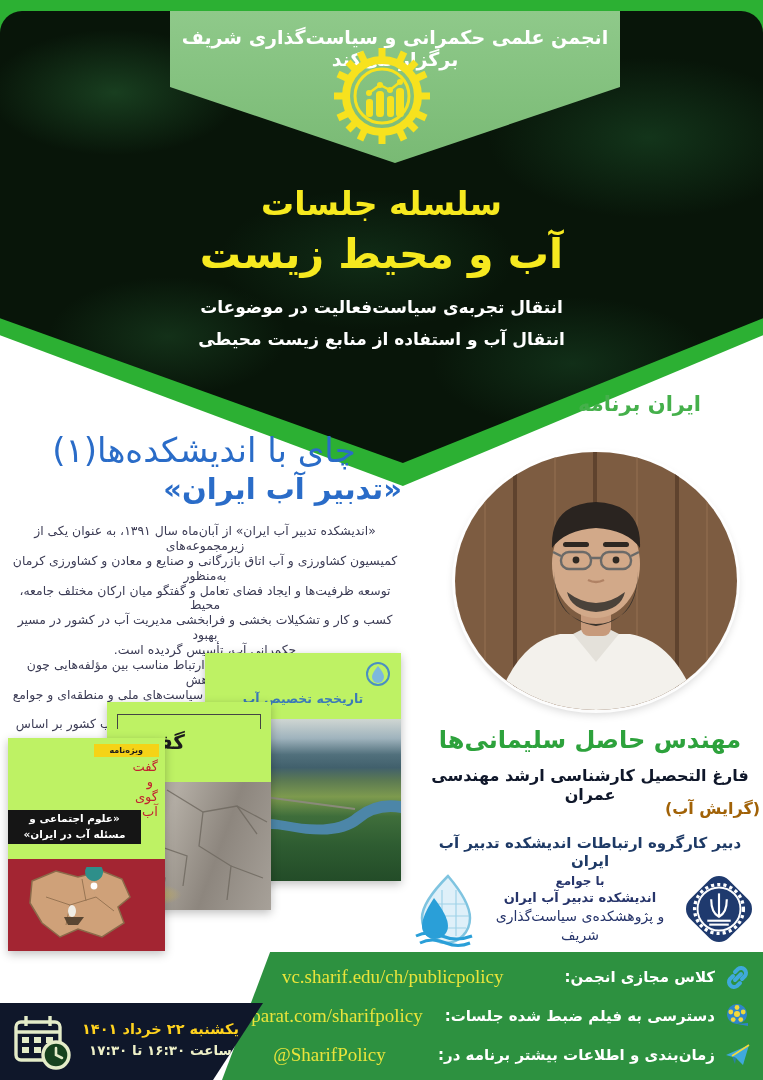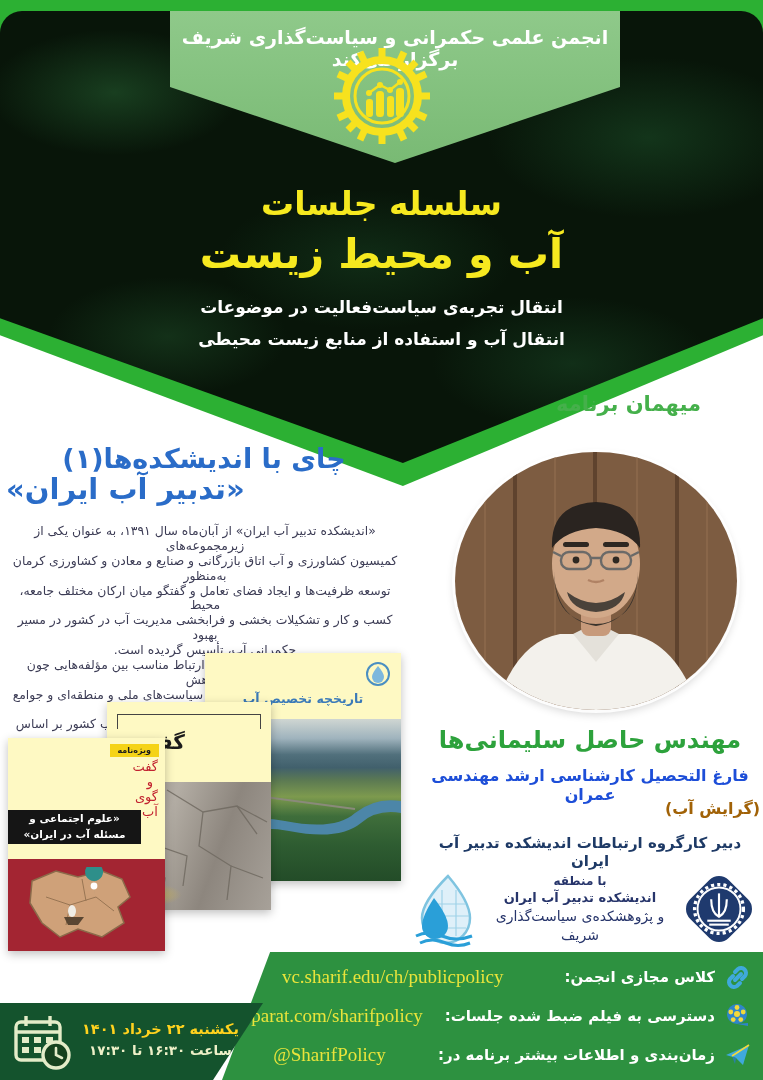--- a/index.html
+++ b/index.html
@@ -31,45 +31,45 @@
     font-size:41px;font-weight:bold;direction:rtl;}
   .subtitle-1{left:0;right:0;top:297px;text-align:center;color:#ffffff;
     font-size:17px;font-weight:bold;direction:rtl;}
   .subtitle-2{left:0;right:0;top:329px;text-align:center;color:#ffffff;
     font-size:17px;font-weight:bold;direction:rtl;}
 
   
   .guest-label{right:62px;top:392px;color:#45b04b;font-size:21px;font-weight:bold;direction:rtl;}
   .photo{left:455px;top:452px;width:282px;height:258px;border-radius:50%;overflow:hidden;
     box-shadow:0 0 0 3px rgba(255,255,255,.9),0 4px 10px rgba(0,0,0,.18);}
-  .session-title-1{left:6px;top:443px;width:396px;text-align:center;color:#2a6cc8;
-    font-size:27px;font-weight:bold;direction:rtl;}
-  .session-title-2{left:6px;top:472px;width:396px;text-align:left;color:#2a6cc8;
+  .session-title-1{left:6px;top:430px;width:396px;text-align:center;color:#2a6cc8;
+    font-size:34px;font-weight:normal;direction:rtl;}
+  .session-title-2{left:6px;top:472px;width:396px;text-align:right;color:#2a6cc8;
     font-size:29px;font-weight:bold;direction:rtl;}
   .about{left:6px;top:524px;width:398px;text-align:center;color:#3c3c55;
     font-size:12.4px;line-height:1.2;direction:rtl;white-space:pre-line;font-weight:500;}
 
   .guest-name{left:420px;top:726px;width:340px;text-align:center;color:#2da23c;
     font-size:24px;font-weight:bold;direction:rtl;}
-  .cred-1{left:420px;top:766px;width:340px;text-align:center;color:#1d4ed8;
+  .cred-1{left:420px;top:766px;width:340px;text-align:center;color:#0f172a;
     font-size:16px;font-weight:bold;direction:rtl;}
   .cred-2{left:420px;top:799px;width:340px;color:#a16207;
     font-size:16px;font-weight:bold;direction:rtl;}
   .cred-3{left:420px;top:834px;width:340px;text-align:center;color:#1e3a66;
     font-size:15px;font-weight:bold;direction:rtl;}
 
   .collab{left:408px;top:866px;width:352px;height:86px;display:flex;align-items:center;
     justify-content:space-between;}
   .collab-text{flex:1;text-align:center;color:#27356b;direction:rtl;line-height:1.35;}
   .collab-l1{font-size:12px;font-weight:bold;}
   .collab-l2{font-size:13px;font-weight:bold;}
   .collab-l3{font-size:14px;font-weight:normal;}
 
   
-  .book{background:#fef9c3;box-shadow:0 3px 9px rgba(0,0,0,.25);}
+  .book{background:#bef264;box-shadow:0 3px 9px rgba(0,0,0,.25);}
   .book-back{left:205px;top:653px;width:196px;height:228px;}
   .bb-logo{position:absolute;right:10px;top:8px;width:26px;height:26px;}
   .bb-title{position:absolute;left:0;right:0;top:38px;text-align:center;color:#3b7ab8;
     font-size:12.5px;font-weight:bold;direction:rtl;}
   .bb-photo{position:absolute;left:0;right:0;bottom:0;height:162px;
     background:linear-gradient(#cfd6d2 0%,#9fb3bd 12%,#51707c 22%,#41606c 30%,
       #5c7a52 38%,#7d9a4e 48%,#3f6e3b 60%,#2e5c31 78%,#234c28 100%);}
   .bb-river{position:absolute;left:0;bottom:28px;width:100%;height:70px;}
   .book-mid{left:107px;top:702px;width:164px;height:208px;}
   .bm-rule{position:absolute;left:10px;right:10px;top:12px;height:14px;
@@ -77,41 +77,41 @@
   .bm-title{position:absolute;right:86px;top:28px;color:#1c1c1c;font-size:20px;
     font-weight:bold;direction:rtl;}
   .bm-photo{position:absolute;left:0;right:0;bottom:0;height:128px;
     background:
       radial-gradient(ellipse 60px 18px at 20% 88%,rgba(220,190,60,.9),transparent 70%),
       radial-gradient(ellipse 34px 12px at 12% 74%,rgba(228,202,72,.85),transparent 70%),
       linear-gradient(110deg,#9a948c 0%,#b3ada4 35%,#8d867e 65%,#a7a199 100%);}
   .bm-crack{position:absolute;left:0;bottom:0;width:100%;height:128px;}
   .book-front{left:8px;top:738px;width:157px;height:213px;}
   .bf-tag{position:absolute;right:6px;top:6px;background:#f5d317;color:#1c1c1c;
-    font-size:8px;font-weight:bold;padding:2px 8px;direction:rtl;}
+    font-size:8px;font-weight:bold;padding:2px 16px;direction:rtl;}
   .bf-vert{position:absolute;right:7px;top:22px;width:16px;color:#c22230;font-size:13px;
     font-weight:normal;line-height:1.15;text-align:center;direction:rtl;}
   .bf-band{position:absolute;left:0;right:24px;top:72px;height:34px;background:#151515;
     color:#fff;font-size:10.5px;font-weight:bold;direction:rtl;text-align:center;
     display:flex;align-items:center;justify-content:center;padding:0 6px;box-sizing:border-box;
     line-height:1.5;}
   .bf-red{position:absolute;left:0;right:0;bottom:0;height:92px;background:#a32532;}
   .bf-map{position:absolute;left:18px;bottom:10px;width:110px;height:74px;}
 
   
   .footer-green{left:0;top:952px;width:763px;height:128px;background:#2d9140;
     clip-path:polygon(35.4% 0,100% 0,100% 100%,29.1% 100%);
     display:flex;flex-direction:column;justify-content:space-around;
     padding:6px 12px 6px 230px;box-sizing:border-box;}
   .f-row{display:flex;flex-direction:row-reverse;align-items:center;gap:9px;direction:ltr;}
   .f-icon{width:27px;height:27px;flex:0 0 auto;}
   .f-label{color:#ffffff;font-size:15px;font-weight:bold;direction:rtl;white-space:nowrap;}
   .f-link{flex:1;text-align:center;color:#e9e43b;font-size:19px;
     font-family:"Liberation Serif",serif;}
-  .footer-dark{left:0;top:1003px;width:263px;height:77px;background:#14532d;
+  .footer-dark{left:0;top:1003px;width:263px;height:77px;background:#0f172a;
     clip-path:polygon(0 0,100% 0,81% 100%,0 100%);
     display:flex;align-items:center;gap:8px;padding:0 0 0 12px;box-sizing:border-box;}
   .cal-wrap{width:62px;height:58px;flex:0 0 auto;}
   .when{direction:rtl;text-align:center;line-height:1.55;padding-bottom:4px;}
   .when-date{color:#ffd21e;font-size:14.5px;font-weight:bold;white-space:nowrap;}
   .when-time{color:#eef0c8;font-size:13.5px;font-weight:bold;white-space:nowrap;}
 </style>
 </head>
 <body>
 
@@ -159,21 +159,21 @@
         </g>
         <polyline points="39,49 50,41 60,46 70,38" stroke-width="2.4"></polyline>
       </g>
     </svg>
   </div>
   <div class="abs main-title-1">سلسله جلسات</div>
   <div class="abs main-title-2">آب و محیط زیست</div>
   <div class="abs subtitle-1">انتقال تجربه‌ی سیاست‌فعالیت در موضوعات</div>
   <div class="abs subtitle-2">انتقال آب و استفاده از منابع زیست محیطی</div>
 
-  <div class="abs guest-label">میهمان برنامه</div>
+  <div class="abs guest-label">ایران برنامه</div>
   <div class="abs photo">
     <svg viewBox="0 0 282 258" width="282" height="258">
       <rect width="282" height="258" fill="#7d5c41"></rect>
       <g stroke="#5f432e" stroke-width="4">
         <line x1="60" y1="0" x2="60" y2="258"></line>
           <line x1="140" y1="0" x2="140" y2="258"></line>
         <line x1="222" y1="0" x2="222" y2="258"></line>
       </g>
       <g stroke="#8f6c4d" stroke-width="2" opacity=".7">
         <line x1="30" y1="0" x2="30" y2="258"></line>
@@ -294,21 +294,21 @@
           <line x1="48" y1="20" x2="48" y2="66"></line>
         </g>
         <path d="M26 28 Q40 46 40 56 A13 13 0 0 1 14 56 Q14 46 26 28 Z" fill="#2a9fd8"></path>
         <g stroke="#2a9fd8" stroke-width="3" fill="none">
           <path d="M8 66 Q20 60 34 66 Q48 72 64 66"></path>
           <path d="M12 73 Q24 67 38 73 Q50 78 62 73"></path>
         </g>
       </svg>
     </div>
     <div class="collab-text">
-      <div class="collab-l1">با منطقه</div>
+      <div class="collab-l1">با جوامع</div>
       <div class="collab-l2">اندیشکده تدبیر آب ایران</div>
       <div class="collab-l3">و پژوهشکده‌ی سیاست‌گذاری شریف</div>
     </div>
     <div class="cal-wrap" style="width:82px;height:84px;">
       <svg viewBox="0 0 84 84" width="82" height="84">
         <rect x="14" y="14" width="56" height="56" rx="14" fill="#1f3a6e" transform="rotate(45 42 42)"></rect>
         <circle cx="42" cy="42" r="22" fill="none" stroke="#ffffff" stroke-width="2"></circle>
         <circle cx="42" cy="42" r="25" fill="none" stroke="#ffffff" stroke-width="3.4" stroke-dasharray="3.2 3.2"></circle>
         <g stroke="#ffffff" stroke-width="2.2" fill="none">
           <path d="M42 26 L42 50"></path>

